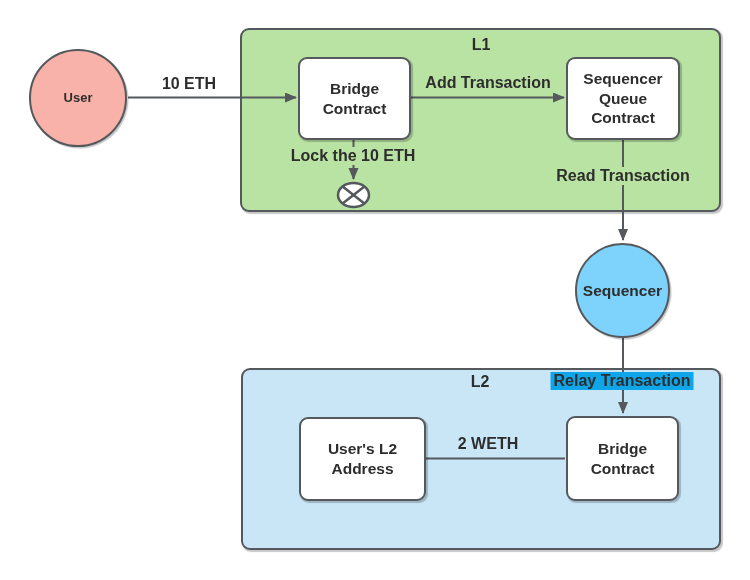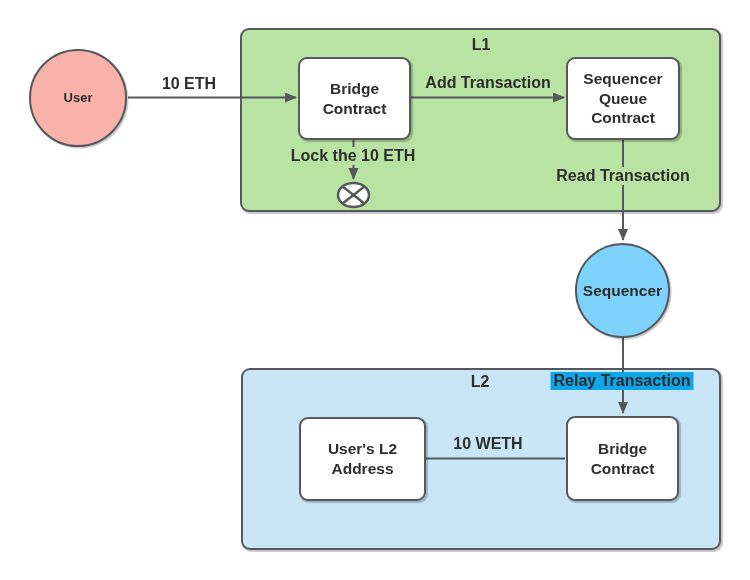--- a/index.html
+++ b/index.html
@@ -121,15 +121,15 @@
   <div class="edge-label" style="left:189px; top:84px;">10 ETH</div>
 
   <div class="edge-label" style="left:488px; top:83px;">Add Transaction</div>
 
   <div class="edge-label bg-l1" style="left: 353px; top: 156px; background-color: rgb(185, 227, 162); text-align: center;">Lock the 10 ETH</div>
 
   <div class="edge-label bg-l1" style="left: 623px; top: 176px; background-color: rgb(185, 227, 162);">Read Transaction</div>
 
   <div class="edge-label bg-l2" style="left: 622px; top: 381px; background-color: #0ea5e9;">Relay Transaction</div>
 
-  <div class="edge-label" style="left:488px; top:444px;">10 WETH</div>
+  <div class="edge-label" style="left:488px; top:444px;">2 WETH</div>
 
 </div>
 
 </body></html>

